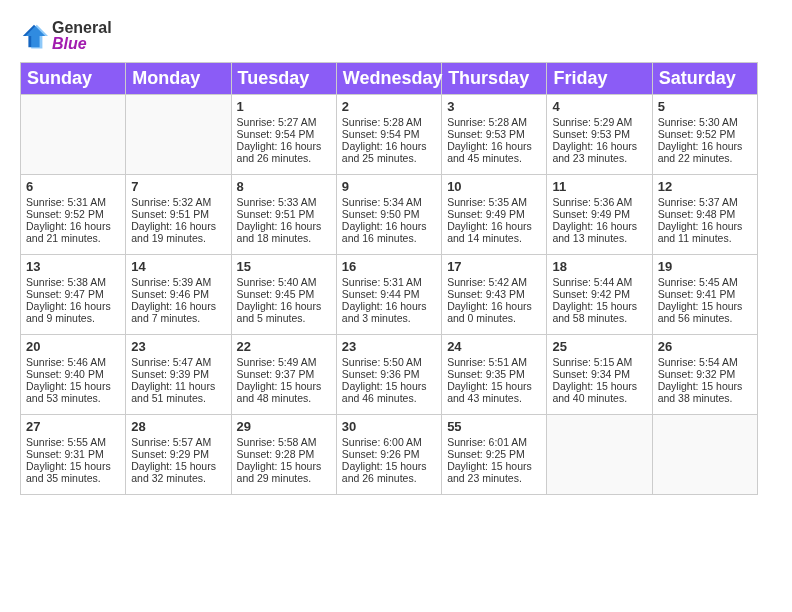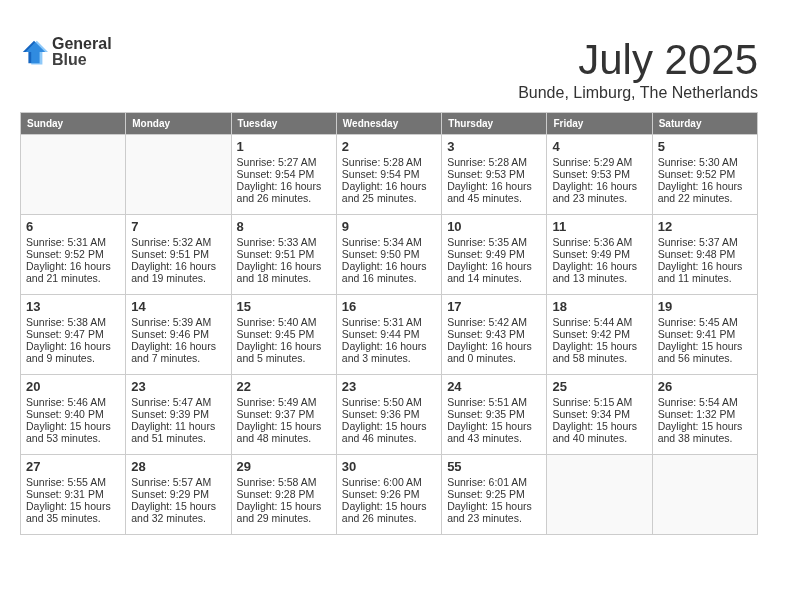--- a/index.html
+++ b/index.html
@@ -4,21 +4,21 @@
   <style>
     * { margin: 0; padding: 0; box-sizing: border-box; }
     body {
       font-family: Arial, sans-serif;
       background: #fff;
       width: 792px;
       min-height: 612px;
     }
     .container {
       width: 778px;
-      padding: 36px 20px 10px 20px;
+      padding: 20px 20px 10px 20px;
     }
     .header {
       display: flex;
       justify-content: space-between;
       align-items: flex-start;
       margin-bottom: 10px;
     }
     .logo {
       display: flex;
       align-items: center;
@@ -30,21 +30,22 @@
       line-height: 1;
     }
     .logo-general {
       font-size: 16px;
       font-weight: bold;
       color: #333;
     }
     .logo-blue {
       font-size: 16px;
       font-weight: bold;
-      color: #404040;
+      color: #a21caf;
+      font-style: italic;
     }
     .logo-icon {
       width: 28px;
       height: 28px;
     }
     .title-block {
       text-align: right;
     }
     .month-title {
       font-size: 42px;
@@ -54,25 +55,25 @@
     .location {
       font-size: 16px;
       color: #333;
     }
     .calendar {
       width: 100%;
       border-collapse: collapse;
       table-layout: fixed;
     }
     .calendar th {
-      background-color: #737373;
+      background-color: #8b5cf6;
       color: white;
       text-align: left;
       padding: 5px 6px;
-      font-size: 10px;
+      font-size: 18px;
       border: 1px solid #ccc;
     }
     .calendar td {
       border: 1px solid #ccc;
       vertical-align: top;
       padding: 4px 5px;
       font-size: 10.5px;
       color: #333;
       height: 80px;
     }
@@ -94,24 +95,20 @@
     <div class="logo">
       <svg class="logo-icon" viewBox="0 0 40 40">
         <polygon points="20,4 36,20 28,20 28,36 12,36 12,20 4,20" fill="#1565c0"></polygon>
         <polygon points="24,4 40,20 32,20 32,38 16,38 16,20 8,20" fill="#42a5f5" opacity="0.6"></polygon>
       </svg>
       <div class="logo-text">
         <span class="logo-general">General</span>
         <span class="logo-blue">Blue</span>
       </div>
     </div>
-    <div class="title-block">
-      <div class="month-title">July 2025</div>
-      <div class="location">Bunde, Limburg, The Netherlands</div>
-    </div>
   </div>
 
   <table class="calendar">
     <thead>
       <tr>
       <th>Sunday</th>
           <th>Monday</th>
           <th>Tuesday</th>
           <th>Wednesday</th>
           <th>Thursday</th>
@@ -275,21 +272,21 @@
           </td>
           <td>
             <span class="day-num">25</span>
             <div>Sunrise: 5:15 AM</div>
             <div>Sunset: 9:34 PM</div>
             <div>Daylight: 15 hours and 40 minutes.</div>
           </td>
           <td>
             <span class="day-num">26</span>
             <div>Sunrise: 5:54 AM</div>
-            <div>Sunset: 1:32 PM</div>
+            <div>Sunset: 9:32 PM</div>
             <div>Daylight: 15 hours and 38 minutes.</div>
           </td>
         </tr>
         <tr>
           <td>
             <span class="day-num">27</span>
             <div>Sunrise: 5:55 AM</div>
             <div>Sunset: 9:31 PM</div>
             <div>Daylight: 15 hours and 35 minutes.</div>
           </td>

